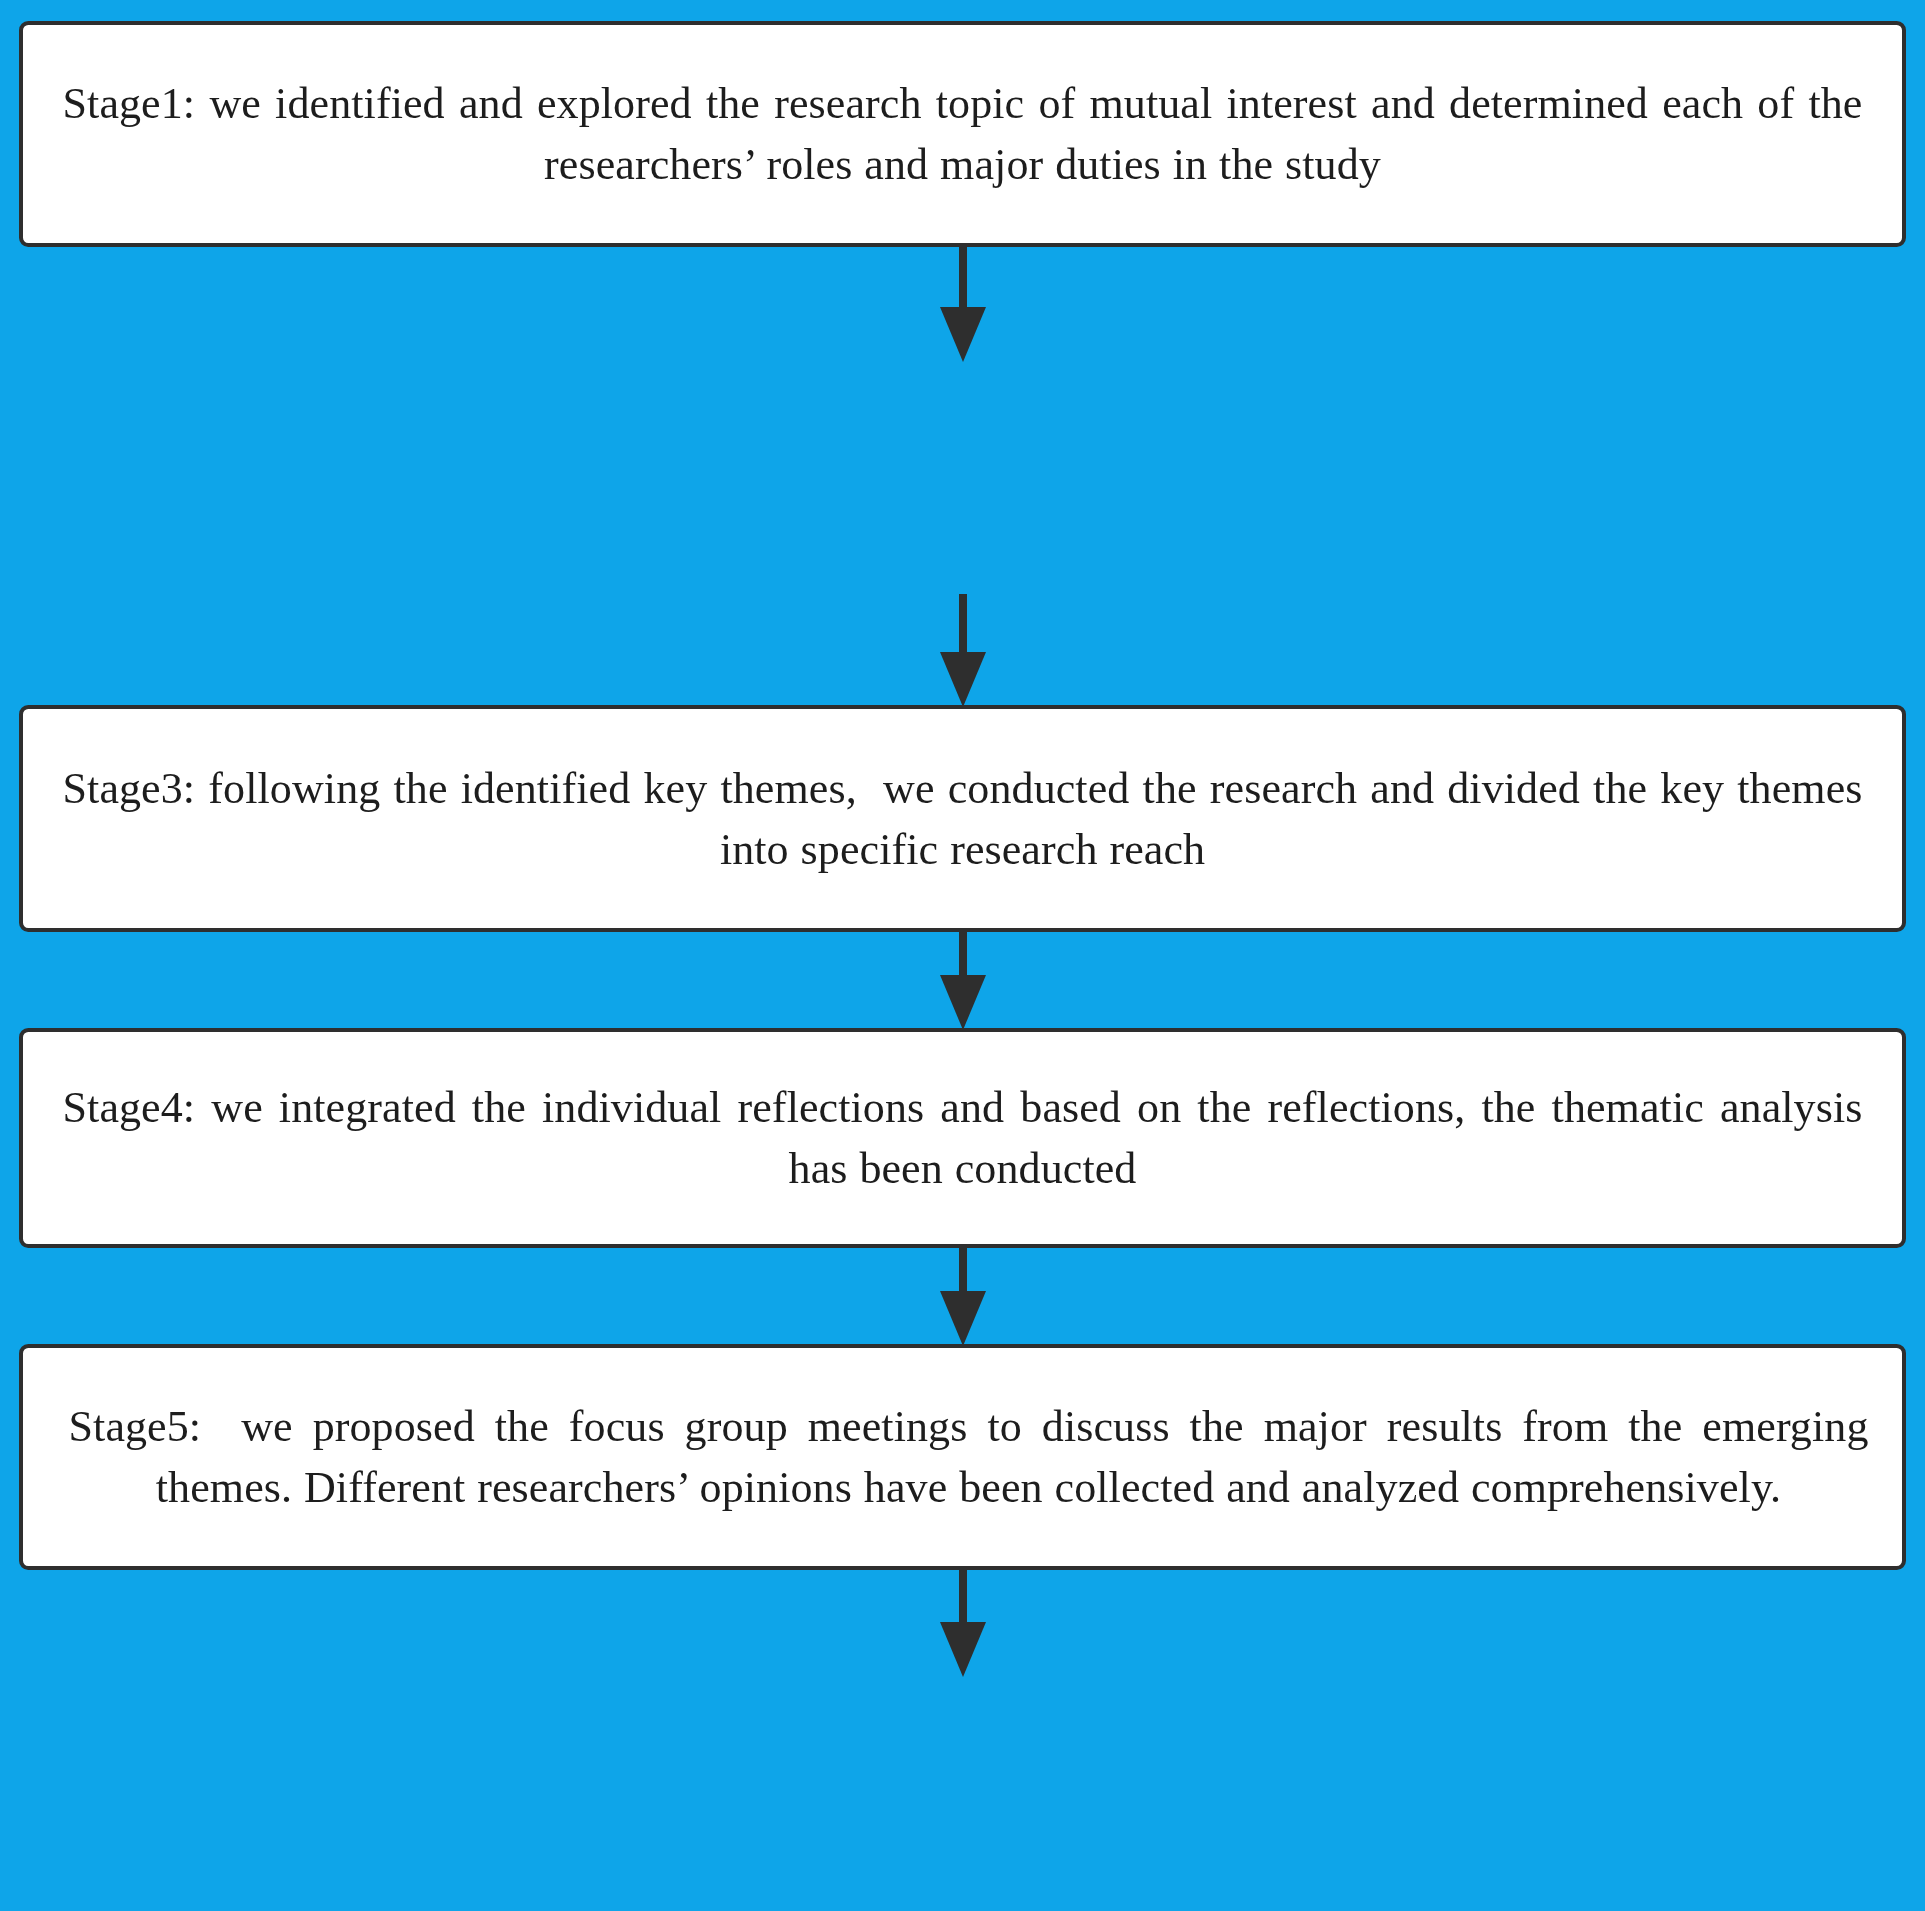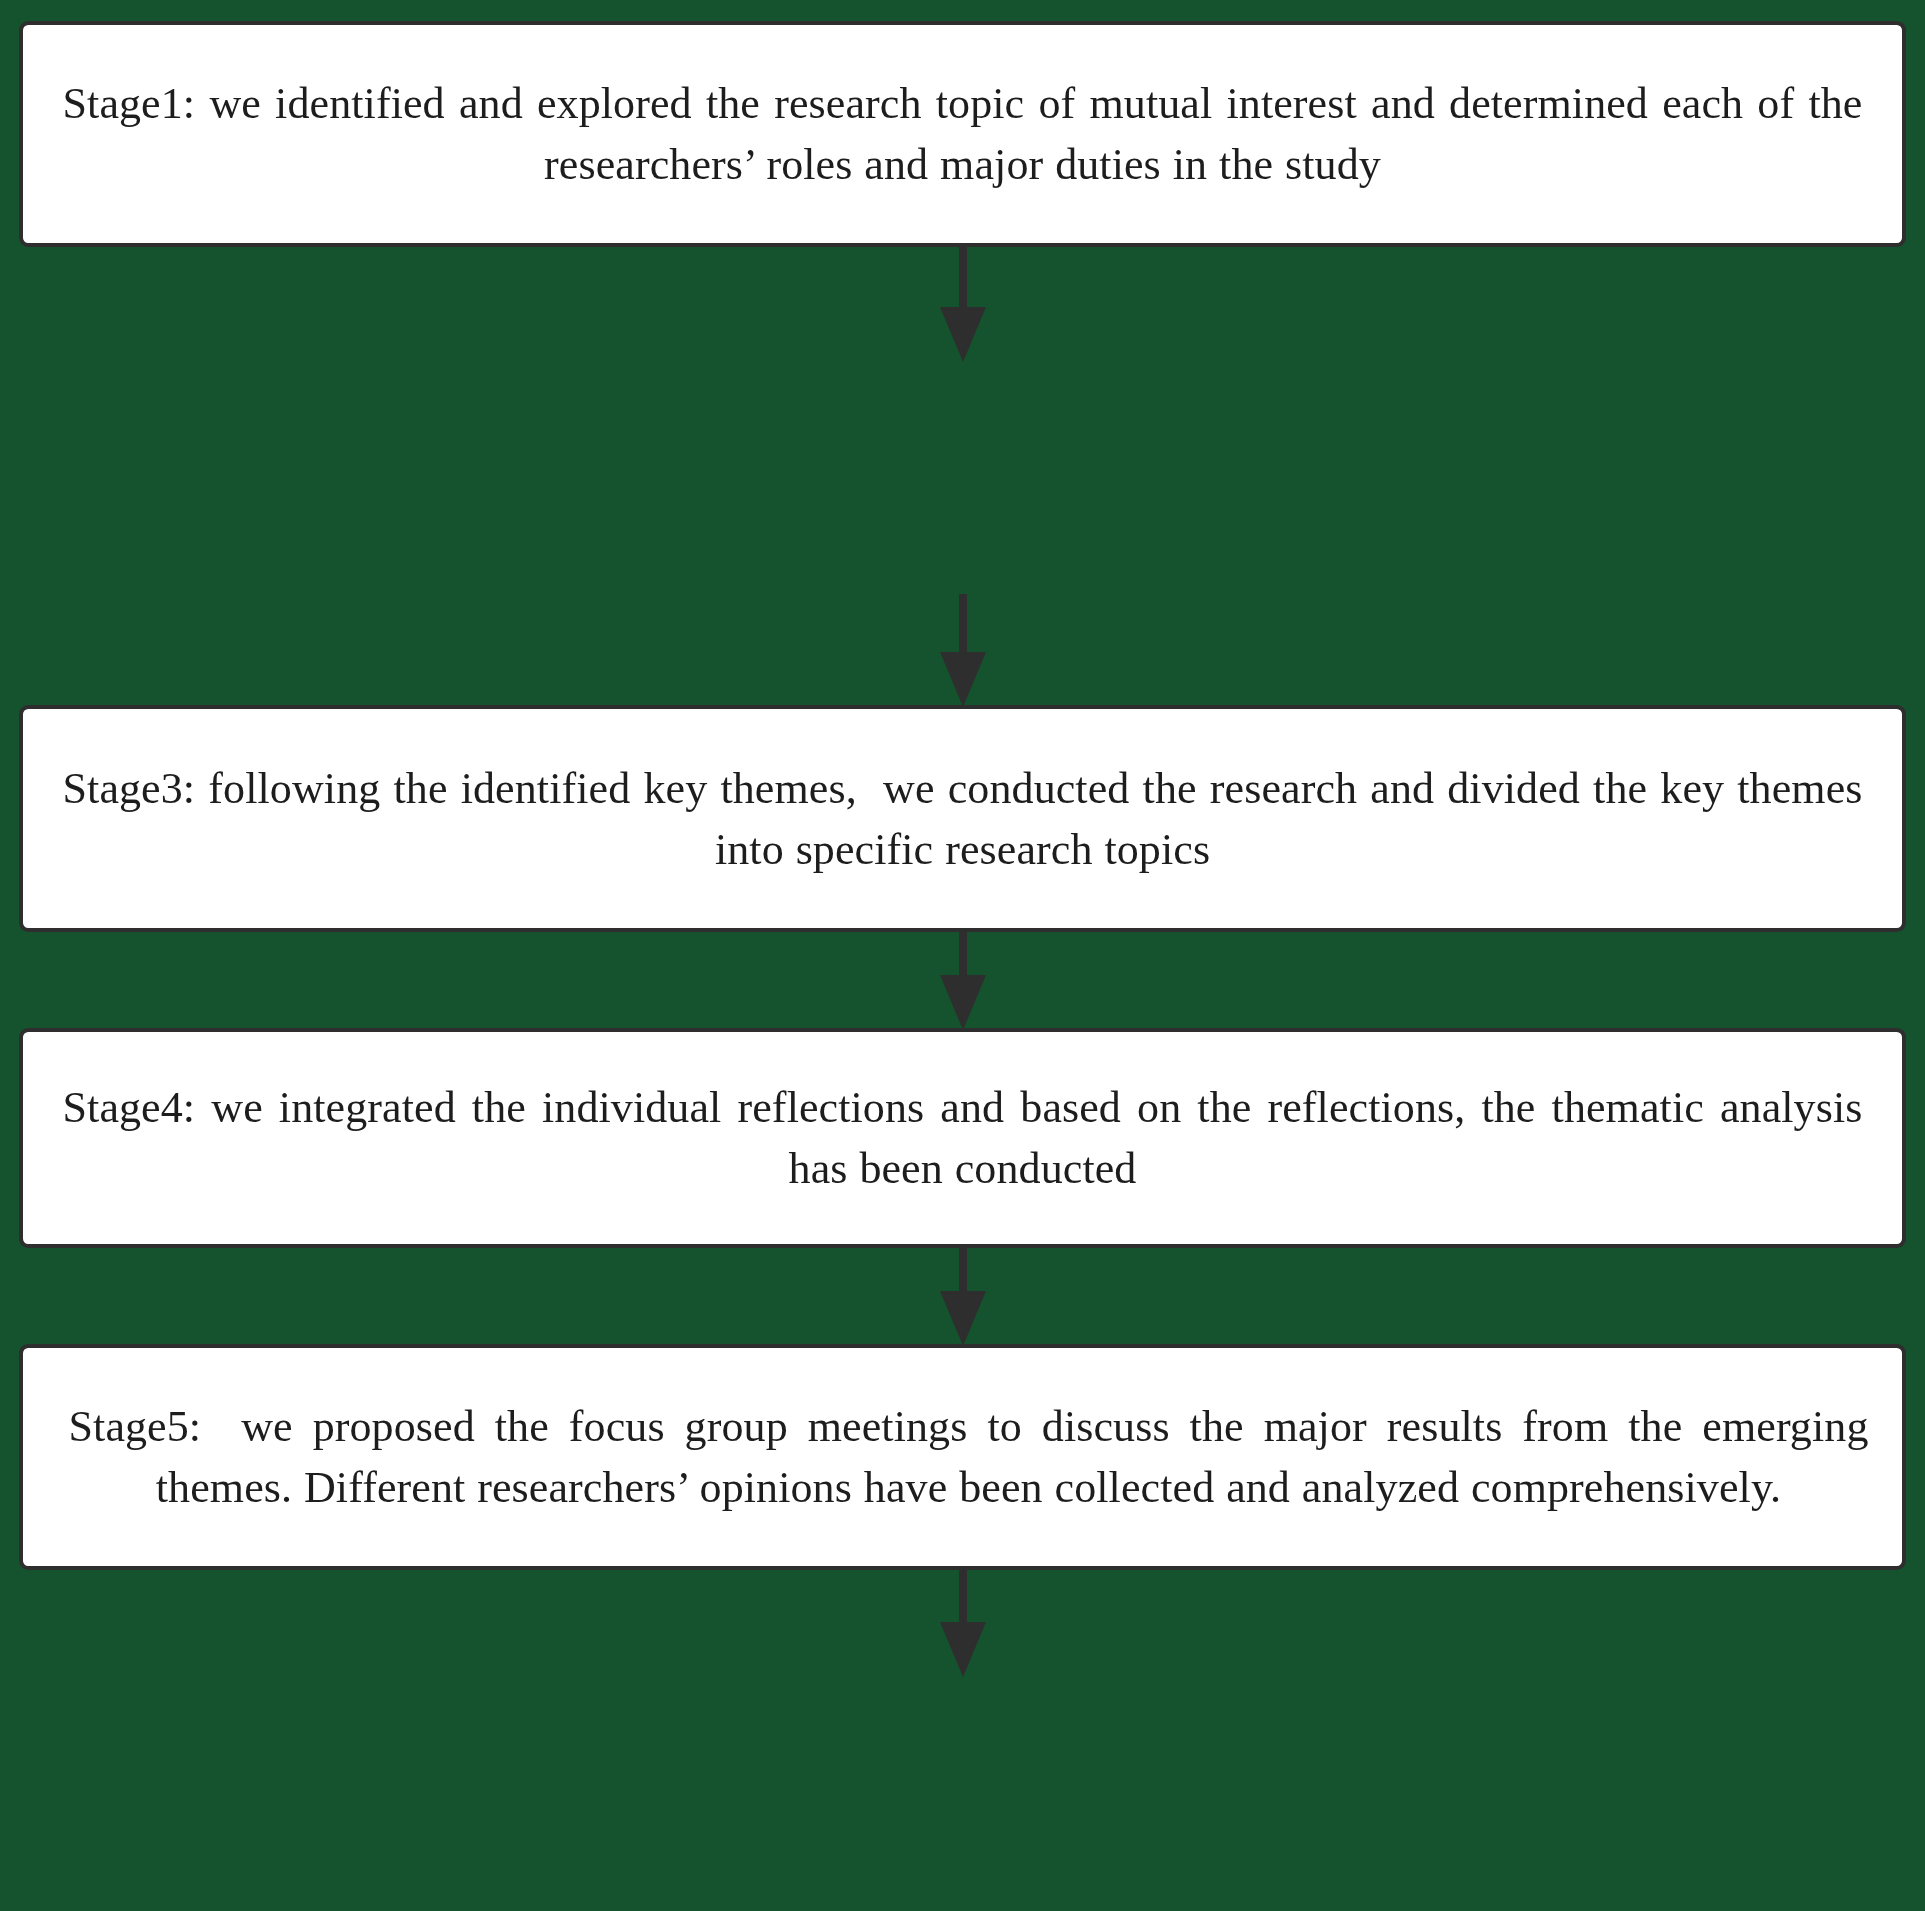--- a/index.html
+++ b/index.html
@@ -11,21 +11,21 @@
     width: 1925px;
     height: 1912px;
     font-family: "Liberation Serif", "DejaVu Serif", serif;
     overflow: hidden;
   }
 
   #flowchart {
     position: relative;
     width: 1925px;
     height: 1912px;
-    background: #14532d;
+    background: #0ea5e9;
   }
 
   .stage-box {
     position: absolute;
     left: 19px;
     width: 1887px;             
     box-sizing: border-box;
     border: 4.6px solid #2e2e2e;
     border-radius: 9.2px;
     background: #ffffff;
@@ -118,21 +118,21 @@
     <span class="head"></span>
   </div>
 
 
   <div class="arrow" id="arrow-2">
     <span class="stem"></span>
     <span class="head"></span>
   </div>
 
   <div class="stage-box" id="box-3">
-    <p class="stage-text justified">Stage3: following the identified key themes,  we conducted the research and divided the key themes into specific research topics</p>
+    <p class="stage-text justified">Stage3: following the identified key themes,  we conducted the research and divided the key themes into specific research reach</p>
   </div>
 
   <div class="arrow" id="arrow-3">
     <span class="stem"></span>
     <span class="head"></span>
   </div>
 
   <div class="stage-box" id="box-4">
     <p class="stage-text justified">Stage4: we integrated the individual reflections and based on the reflections, the thematic analysis has been conducted</p>
   </div>

